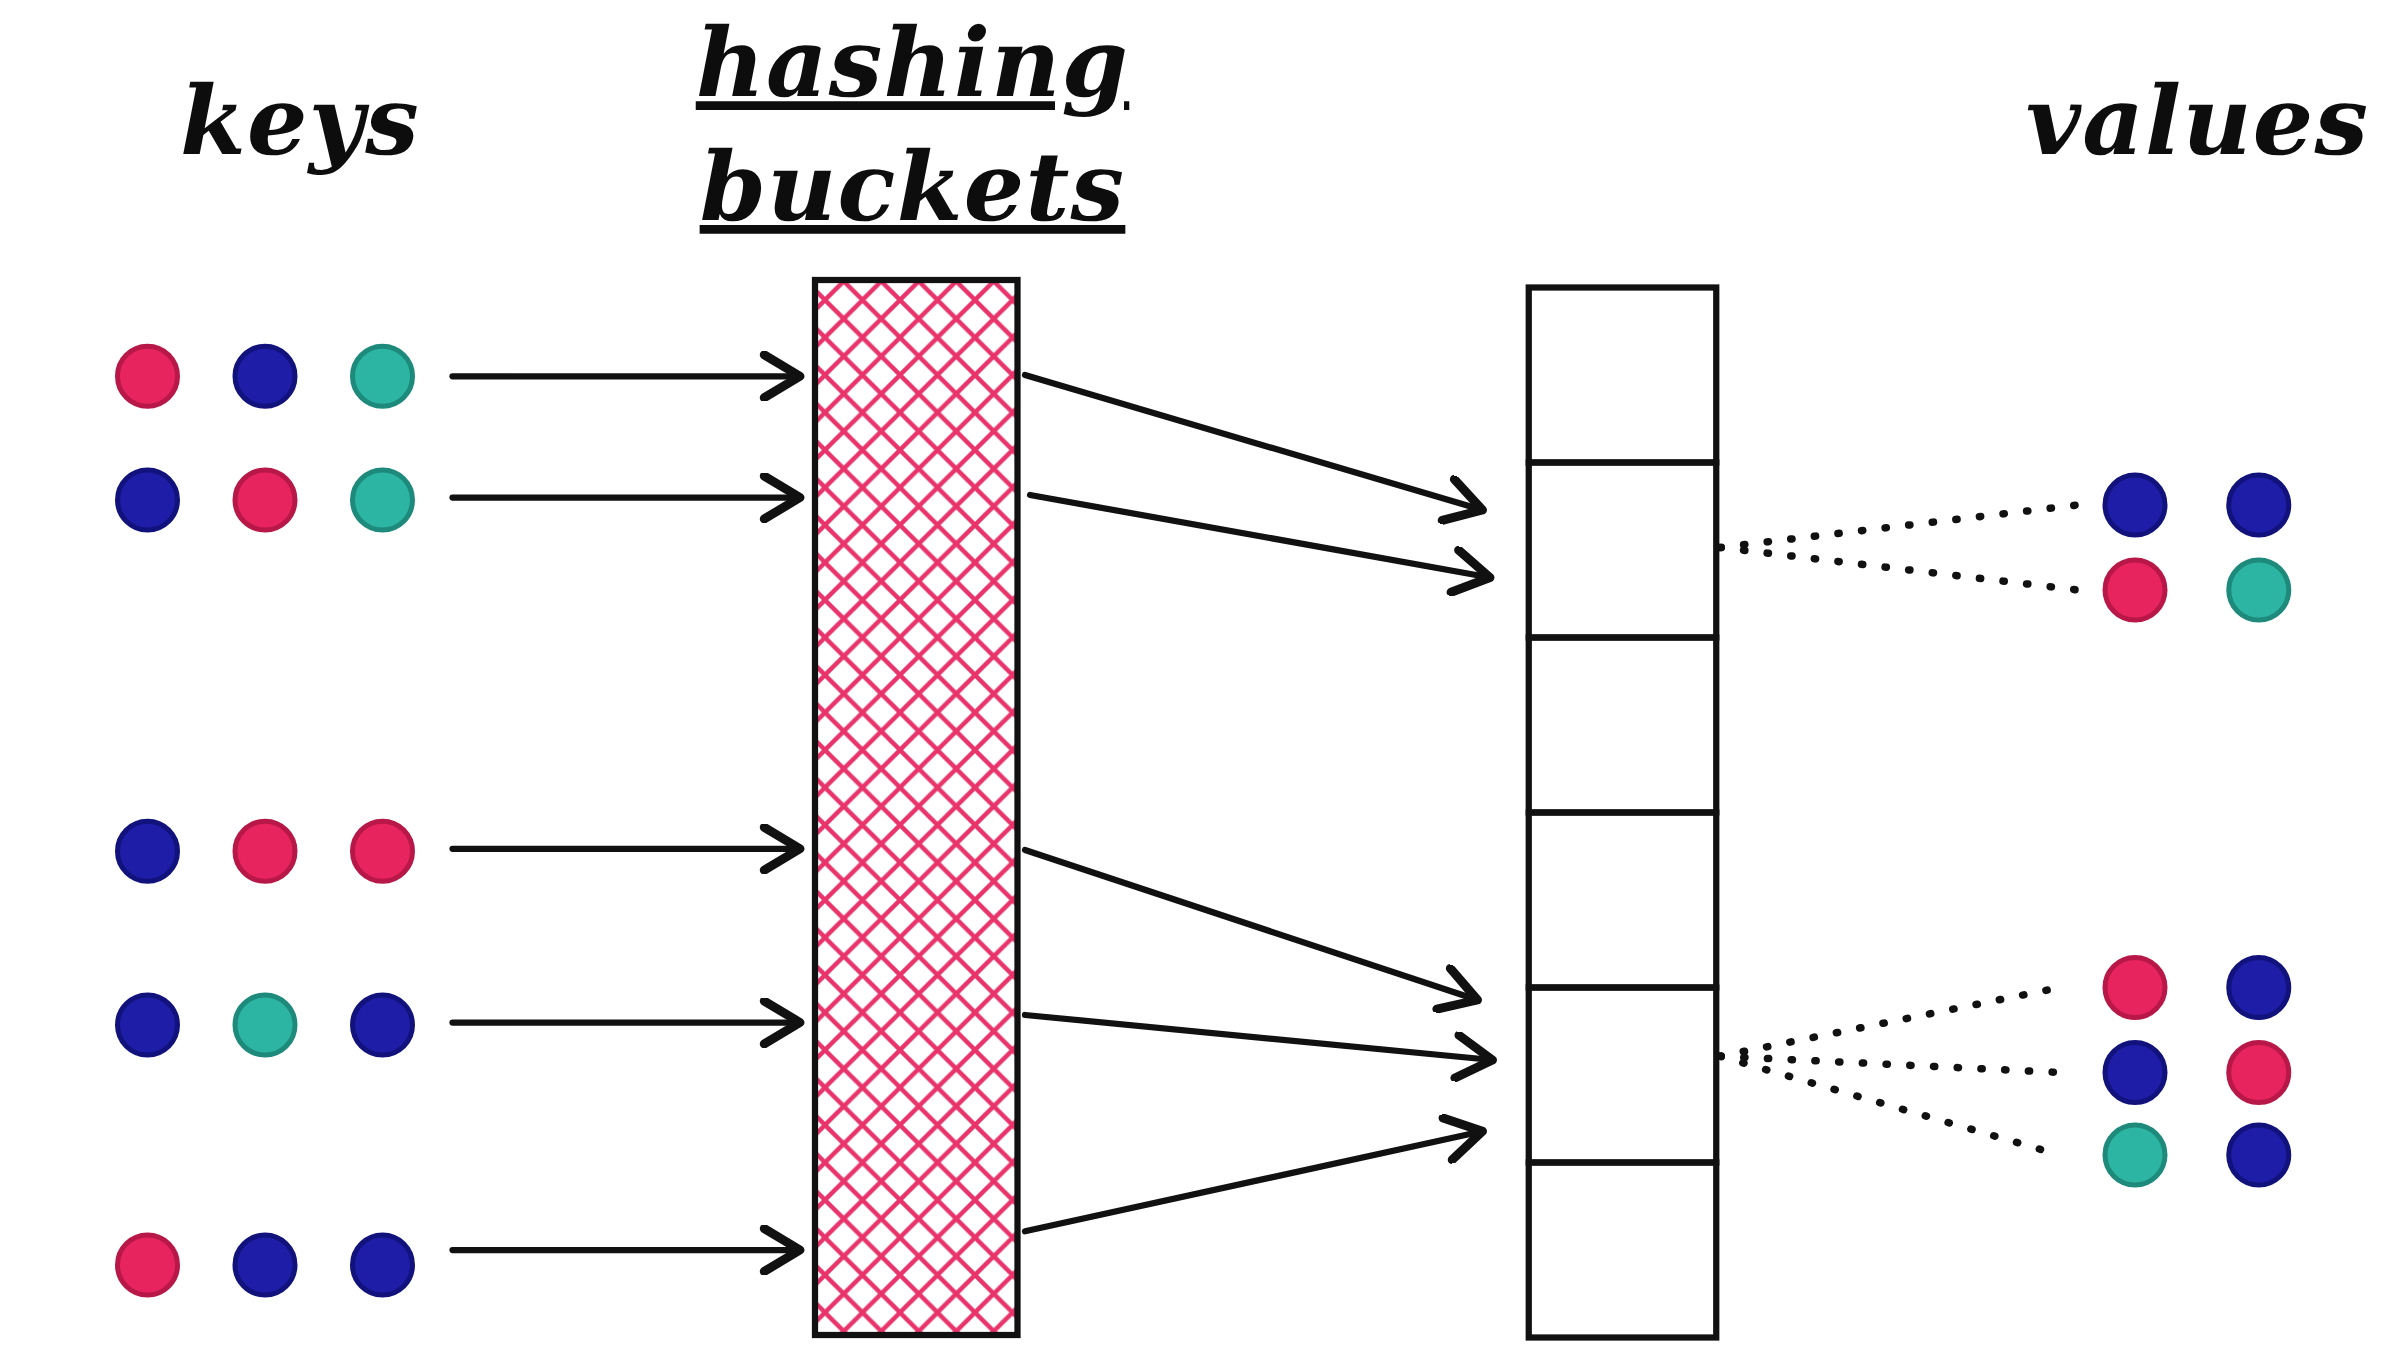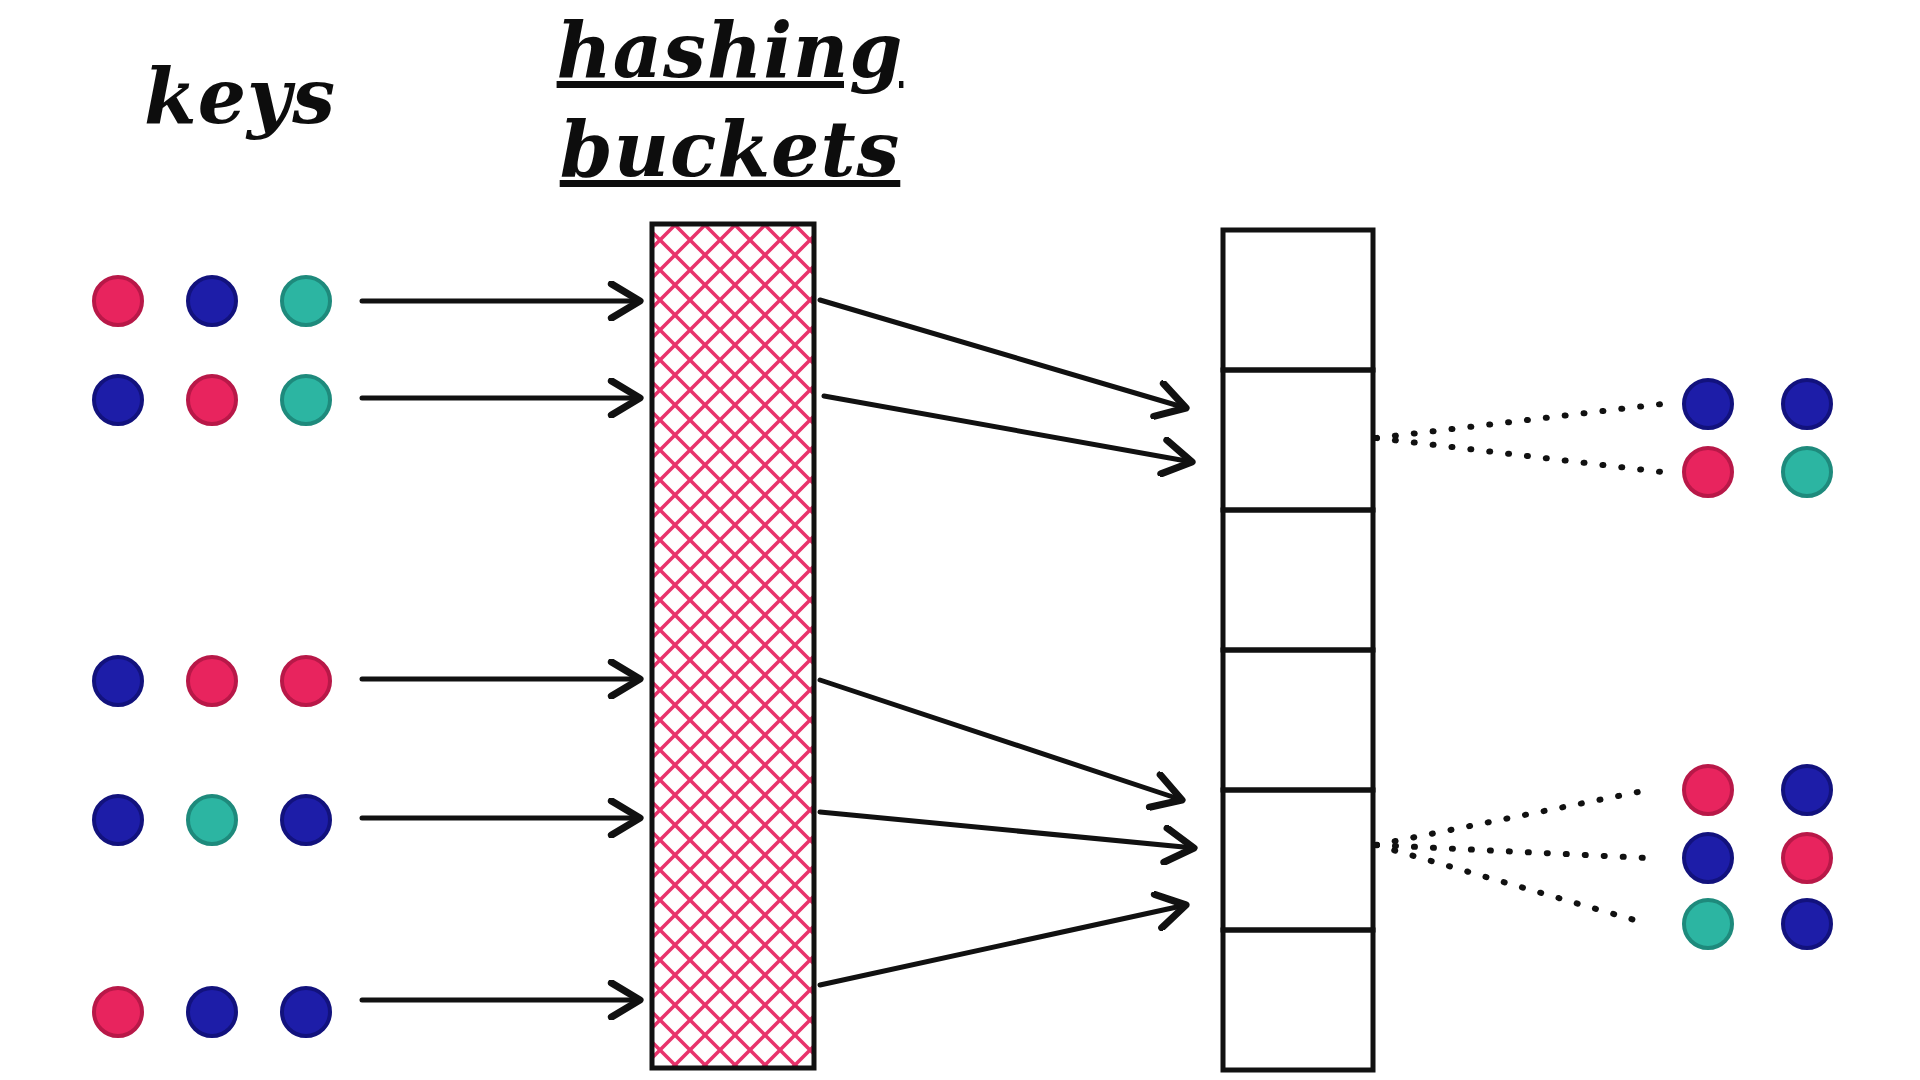--- a/index.html
+++ b/index.html
@@ -38,20 +38,23 @@
   <div class="diagram-label" style="left:110px; top:48px; width:260px;">
     <span class="line">keys</span>
   </div>
 
   <div class="diagram-label" style="left:555px; top:2px; width:350px;text-decoration:underline;">
     <span class="line">hashing</span>
     <span class="line">buckets</span>
   </div>
 
 
+  <div class="diagram-label" style="left:1608px; top:48px; width:300px;">
+    <span class="line">values</span>
+  </div>
 
   <svg id="diagram" viewBox="0 0 1920 1080" xmlns="http://www.w3.org/2000/svg">
       <defs>
         <pattern id="crosshatch" width="30" height="30" patternUnits="userSpaceOnUse">
           <rect width="30" height="30" fill="#FFFFFF"></rect>
           <path d="M -6 36 L 36 -6" stroke="#E8336B" stroke-width="3.5" fill="none"></path>
           <path d="M -6 -6 L 36 36" stroke="#E8336B" stroke-width="3.5" fill="none"></path>
         </pattern>
         <marker id="arrowhead" viewBox="-24 -14 28 28" refX="0" refY="0" markerWidth="40" markerHeight="40" orient="auto" markerUnits="userSpaceOnUse">
           <path d="M -20 -12 L 0 0 L -20 12" fill="none" stroke="#111111" stroke-width="5" stroke-linecap="round" stroke-linejoin="round"></path>

